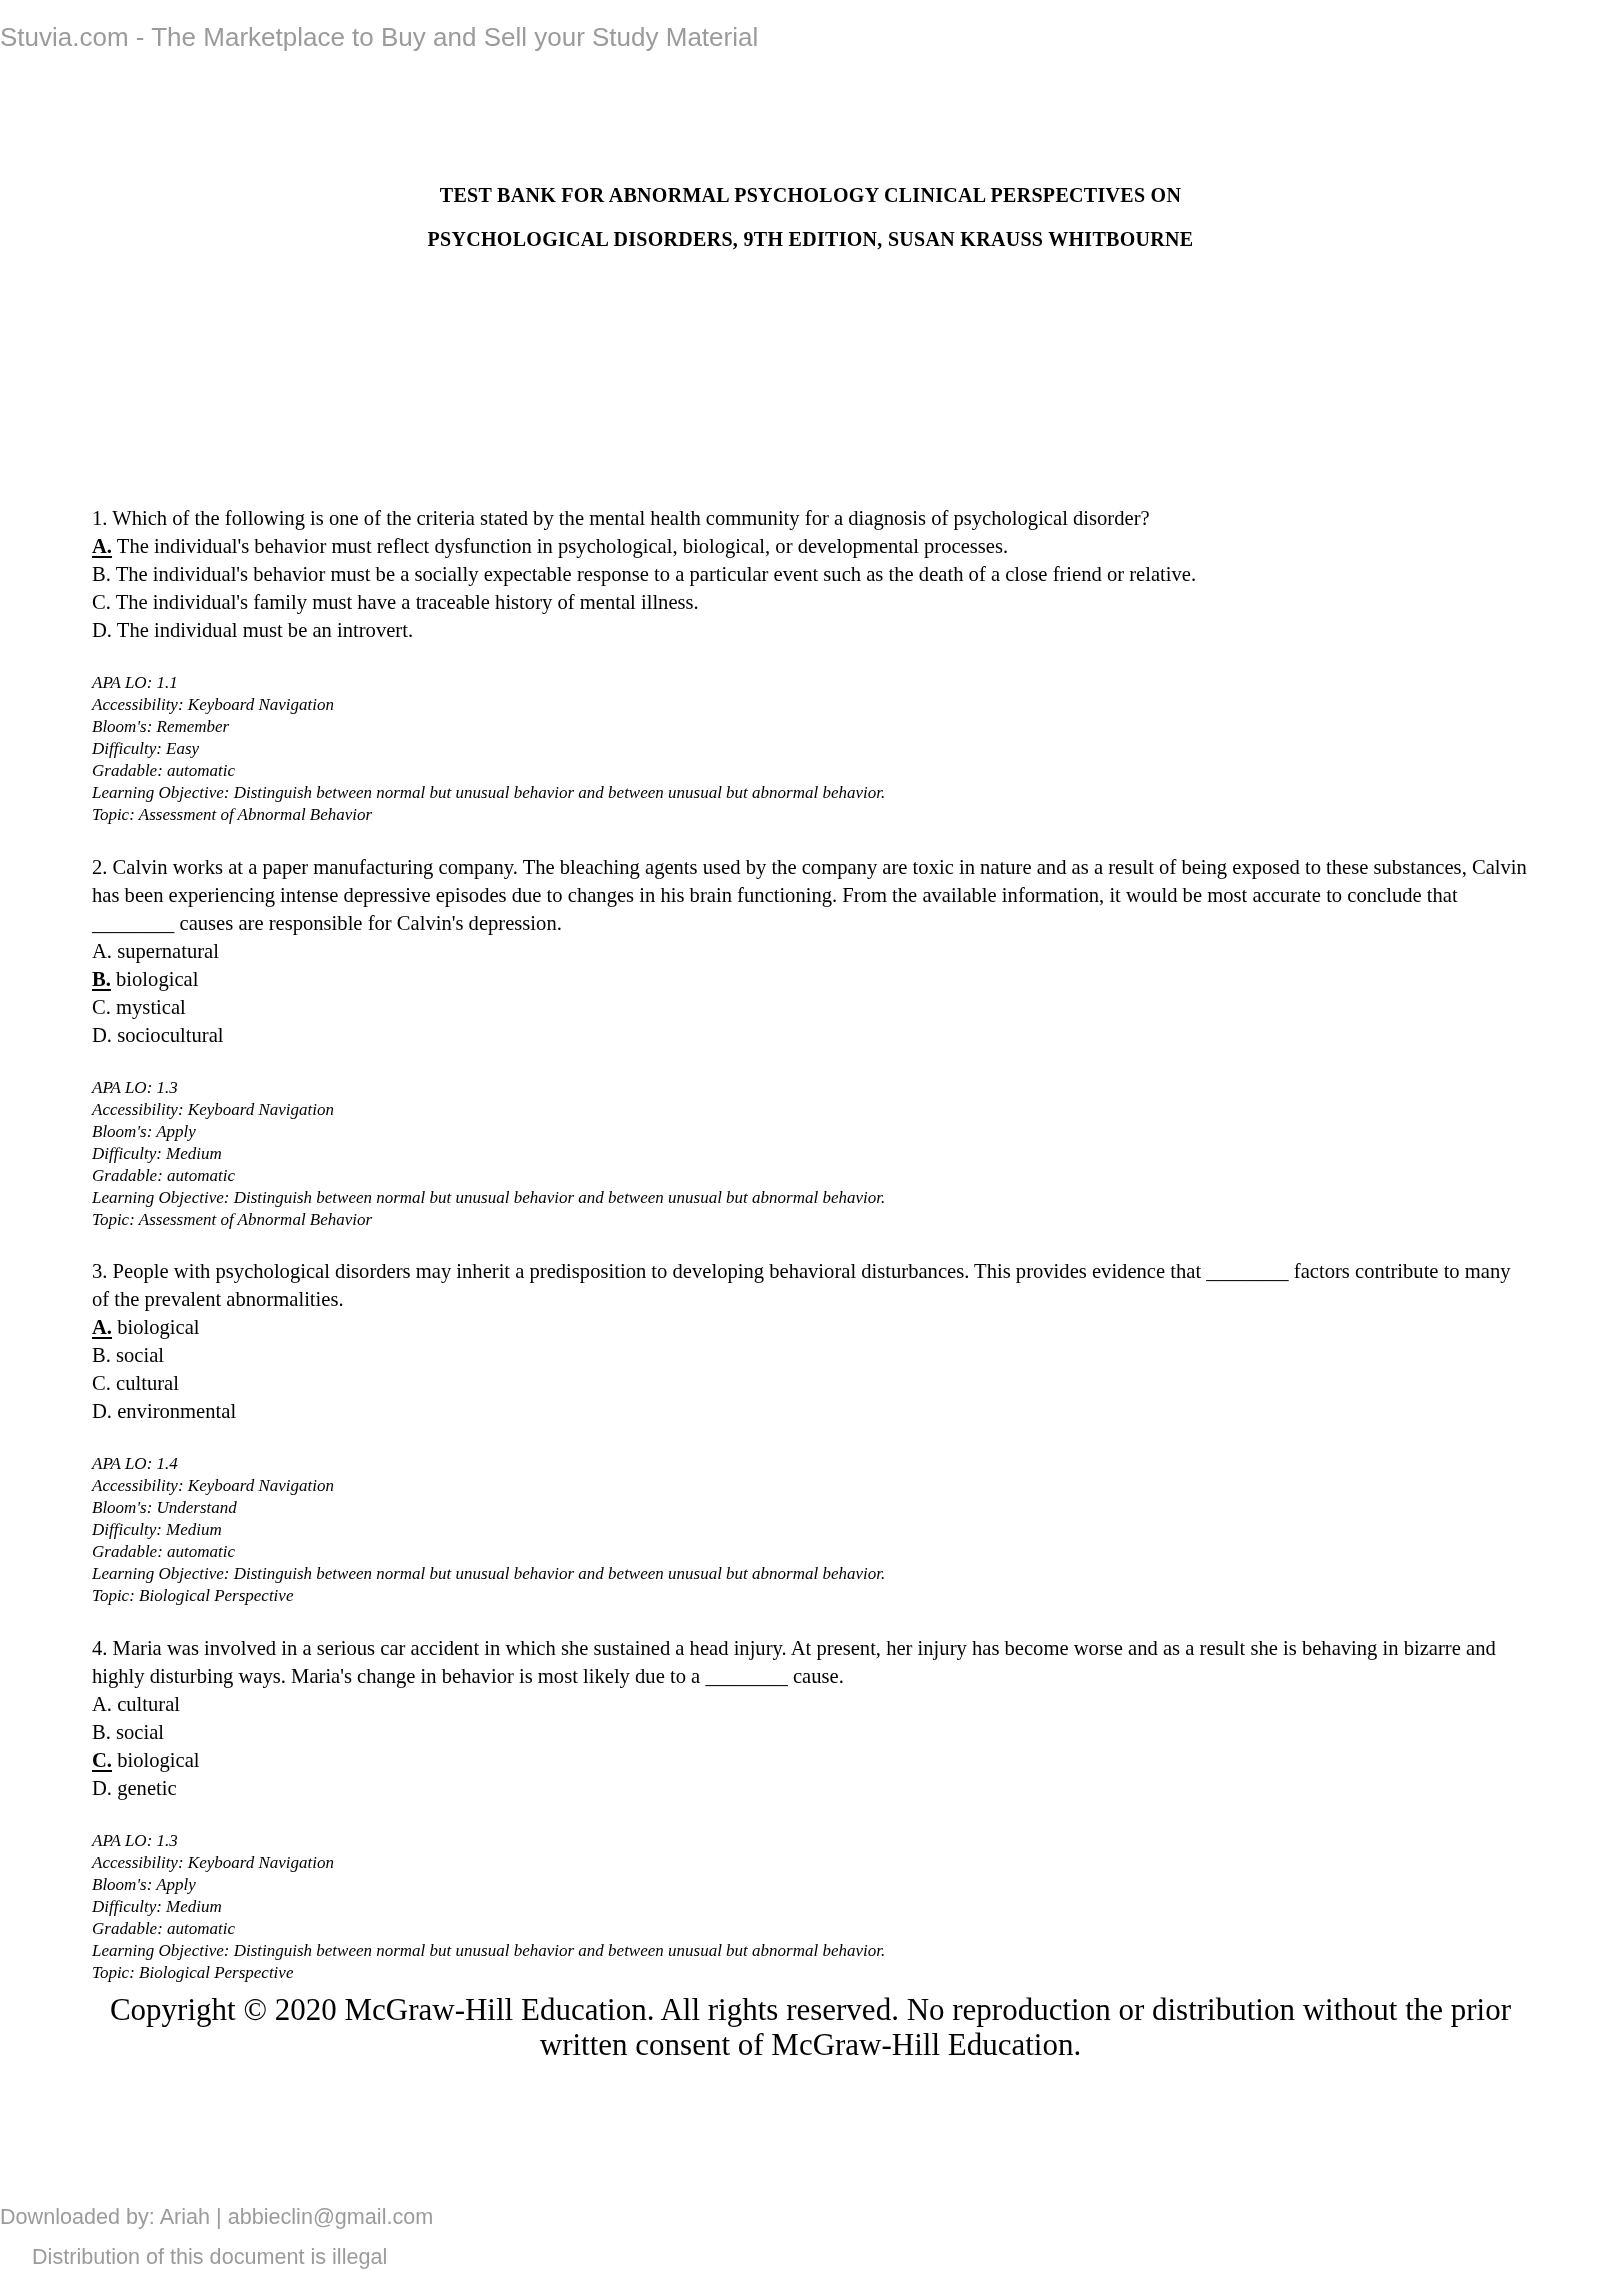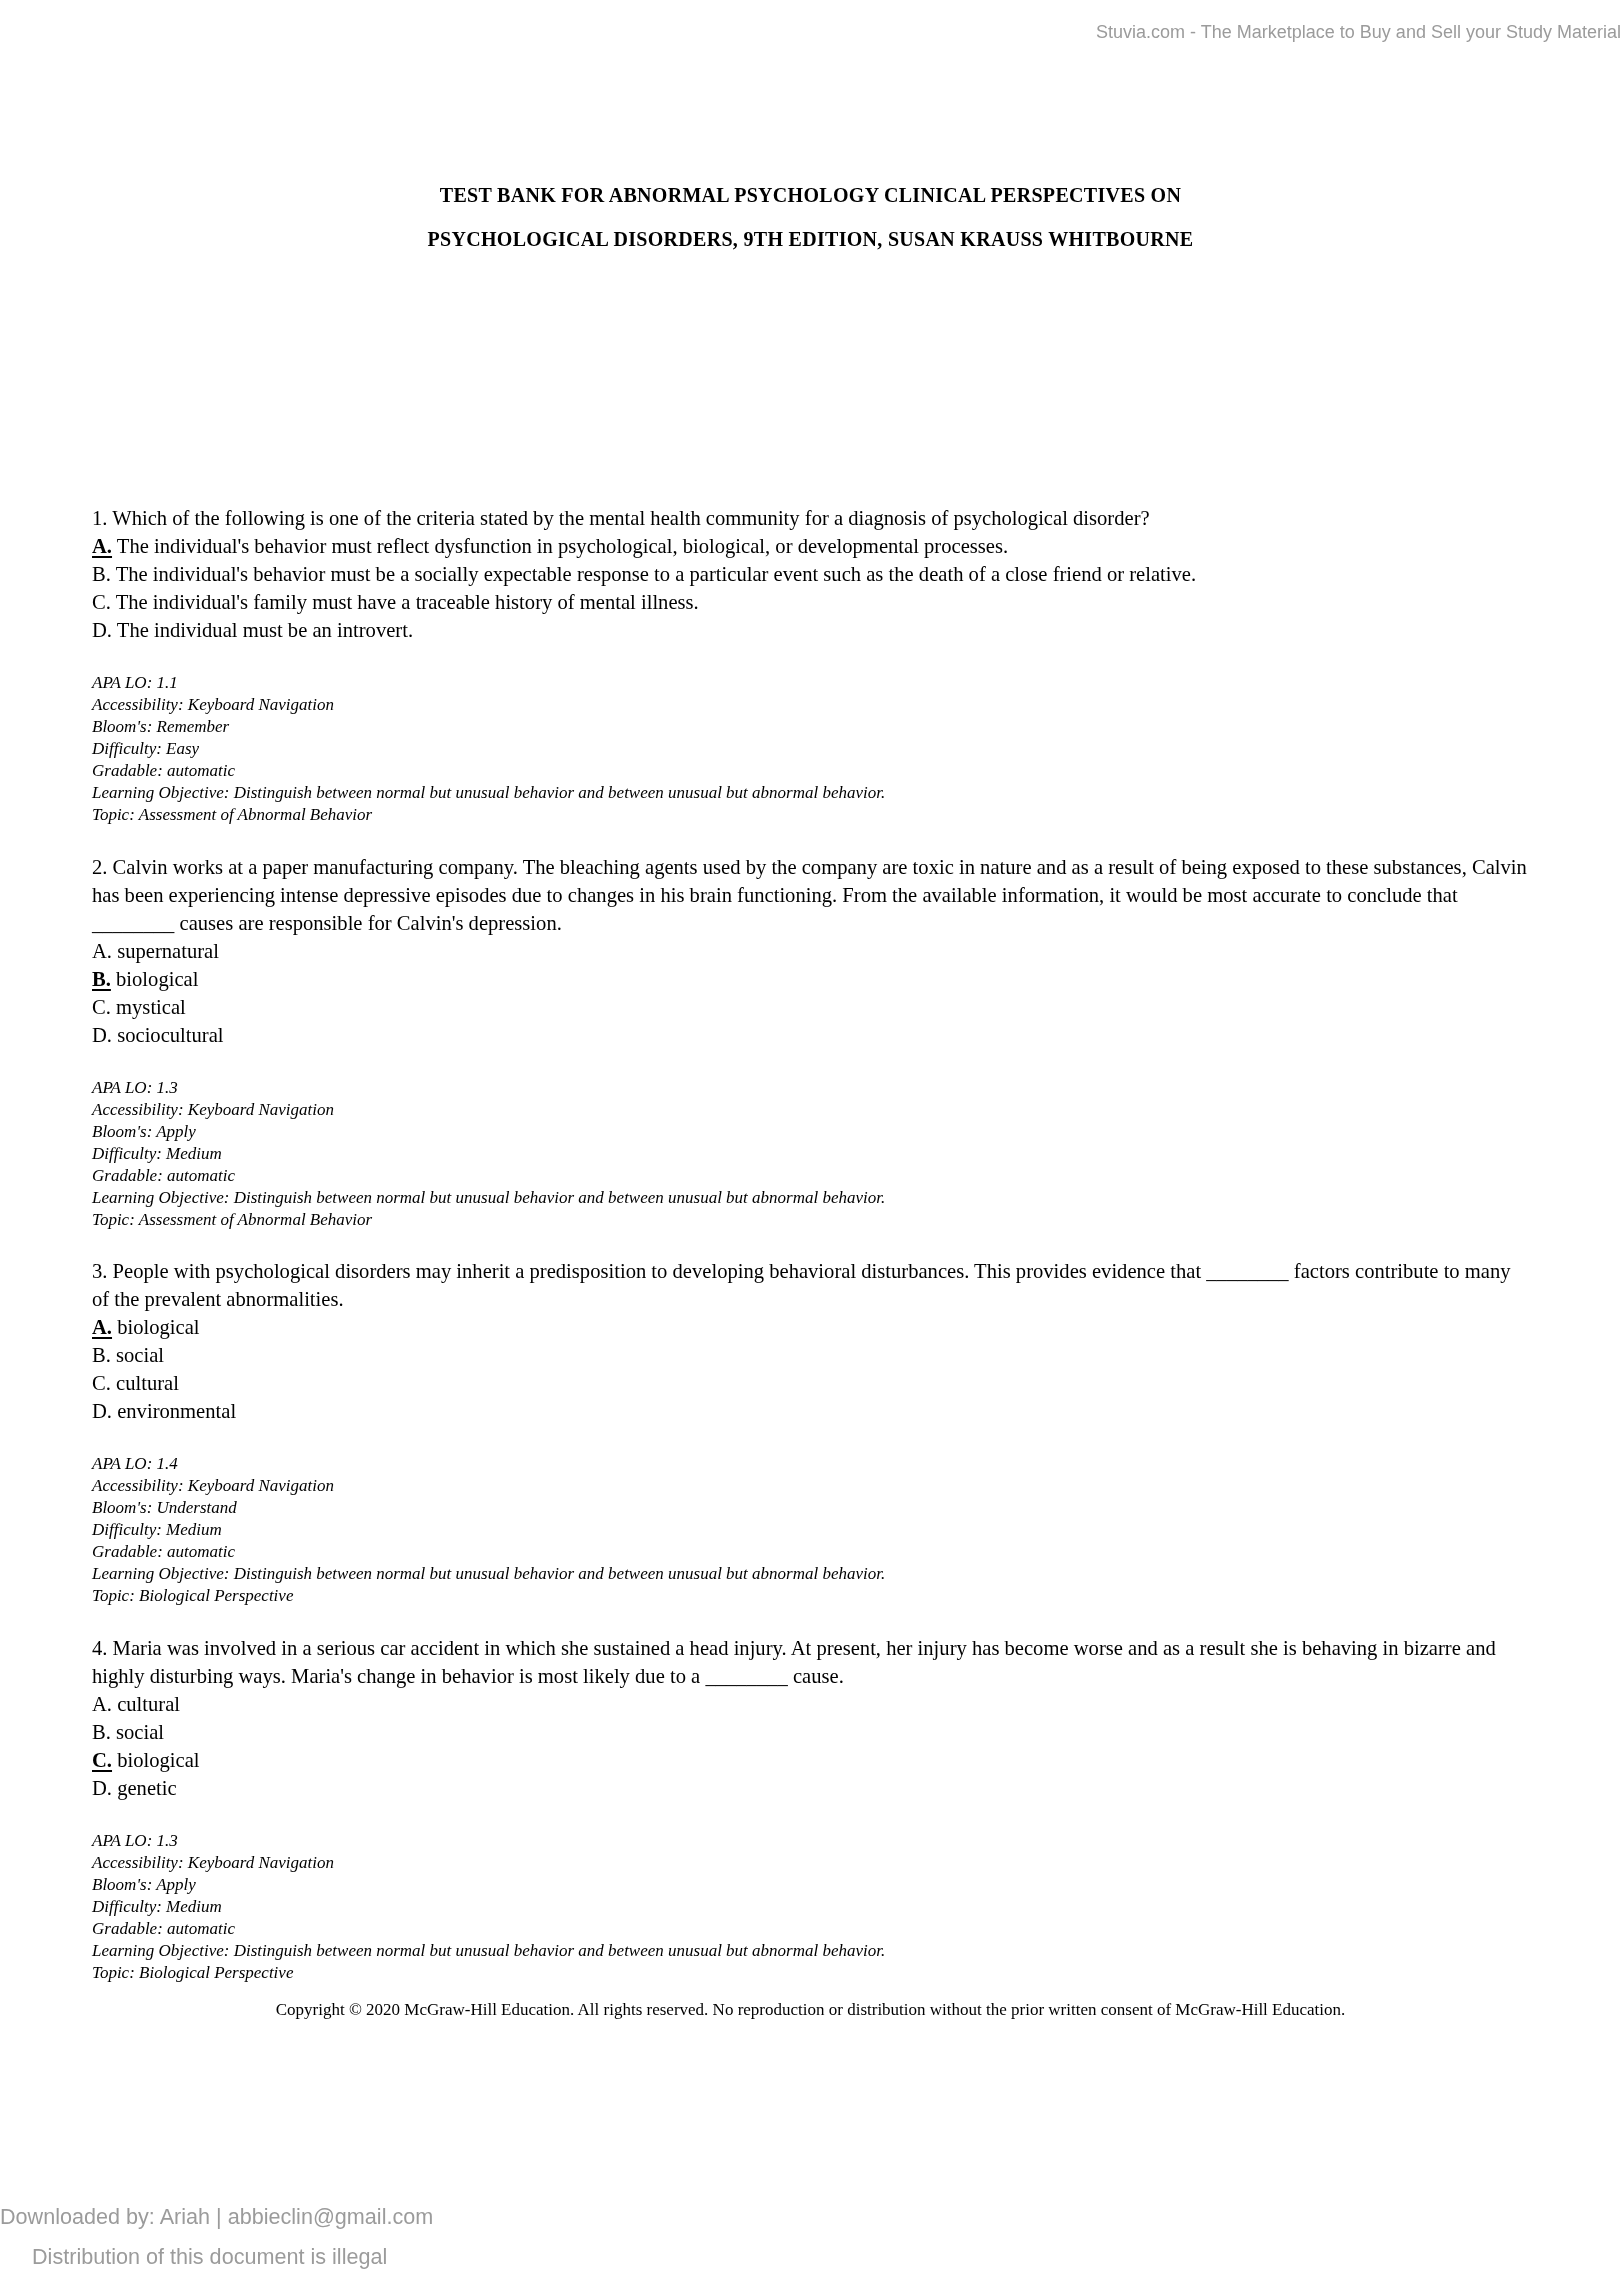--- a/index.html
+++ b/index.html
@@ -10,23 +10,23 @@
     height: 2293px;
     background: #ffffff;
     color: #000000;
     font-family: "Liberation Serif", serif;
     overflow: hidden;
     margin: 0 auto;
   }
   .watermark {
     position: absolute;
     top: 21.6px; left: 0; right: 0;
-    text-align: right;
+    text-align: left;
     font-family: "Liberation Sans", sans-serif;
-    font-size: 18px;
+    font-size: 26px;
     color: #9b9b9b;
   }
   .doc-title {
     padding-top: 173px;
     text-align: center;
     font-weight: 700;
     font-size: 20px;
     line-height: 44px;
     letter-spacing: 0.3px;
   }
@@ -46,21 +46,21 @@
   }
   .meta {
     margin-top: 28px;
     font-style: italic;
     font-size: 17px;
     line-height: 22px;
   }
   .copyright {
     margin-top: 8.8px;
     text-align: center;
-    font-size: 17px;
+    font-size: 31px;
     line-height: 35px;
   }
   .bottom-footer {
     position: absolute;
     bottom: 23.5px; left: 0; right: 0;
     text-align: left;
     font-family: "Liberation Sans", sans-serif;
     font-size: 21.6px;
     color: #9b9b9b;
   }

